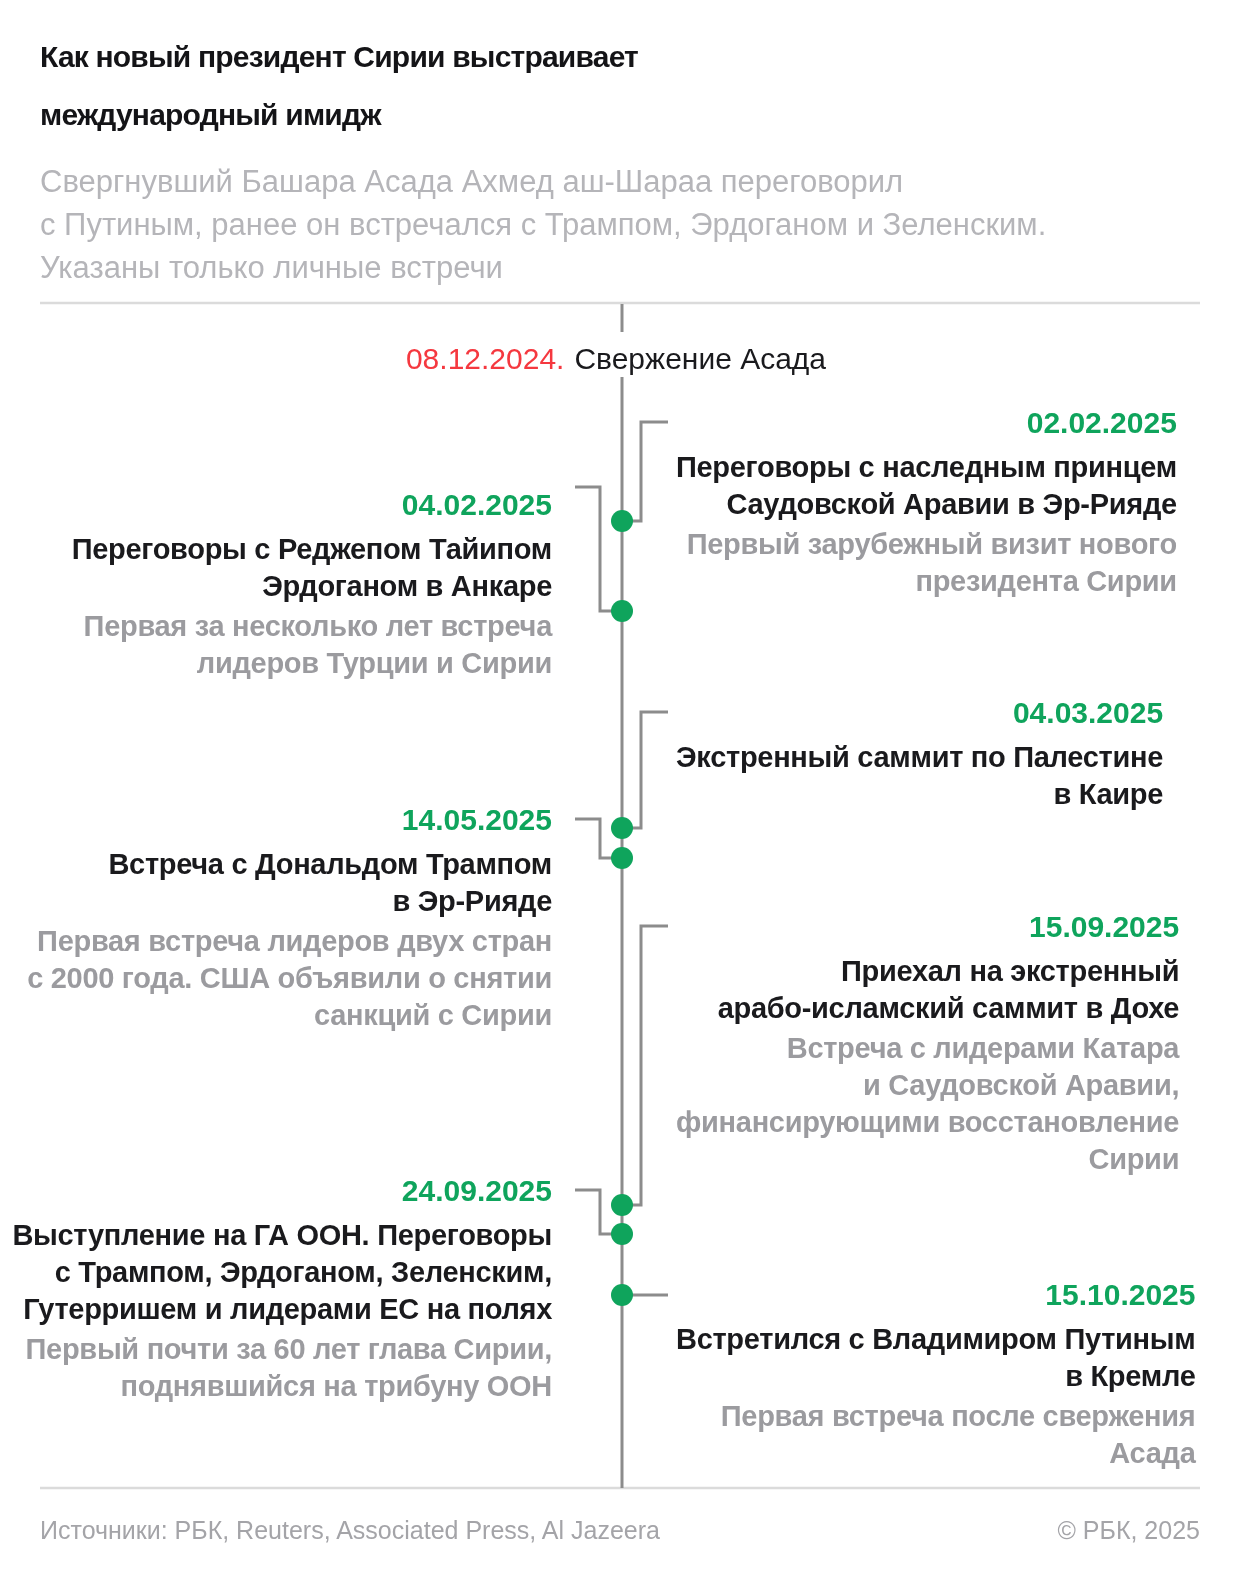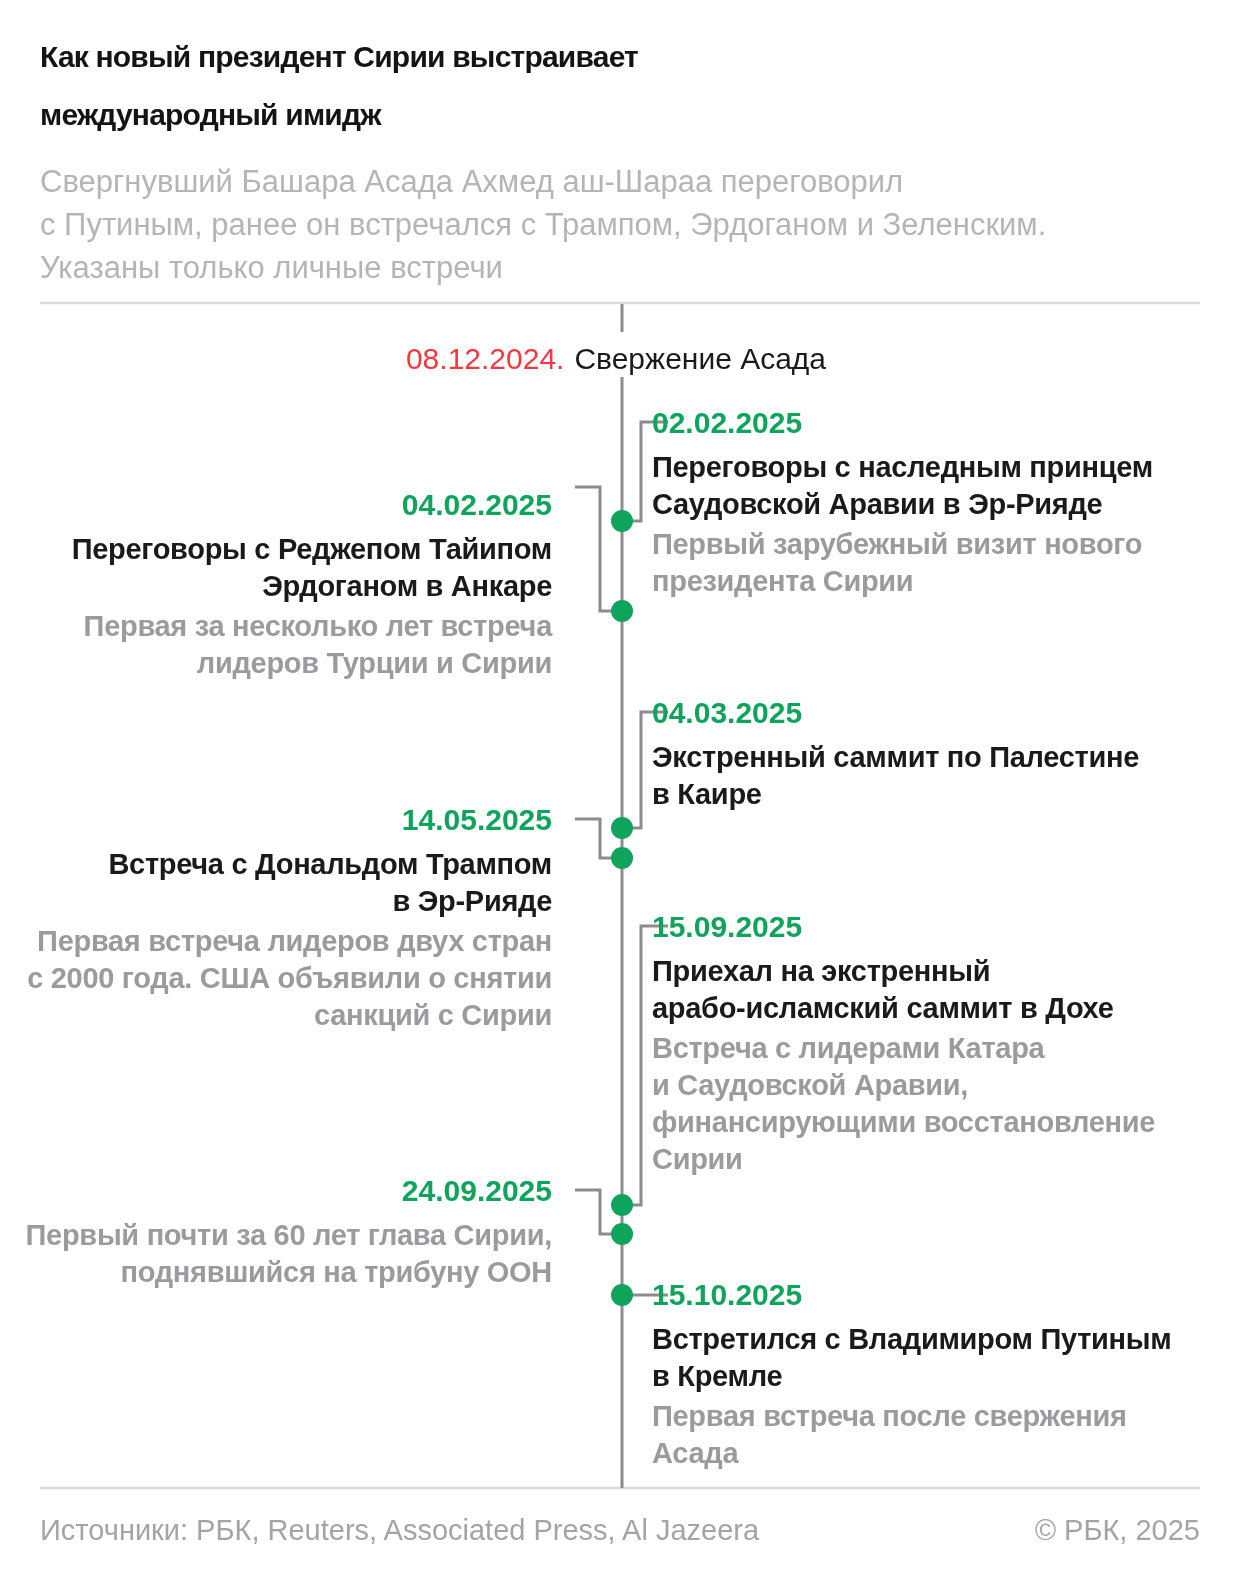--- a/index.html
+++ b/index.html
@@ -55,21 +55,21 @@
   }
   .origin-date { color: #f5383f; margin-right: 10px; }
   .origin-label { color: #1a1a1d; }
   .event {
     position: absolute;
     z-index: 2;
     font-size: 29px;
     line-height: 37px;
     letter-spacing: -0.3px;
   }
-  .event.right { left: 652px; max-width: 548px; text-align: left; }
+  .event.right { left: 676px; max-width: 548px; text-align: right; }
   .event.left  { right: 689px; max-width: 548px; text-align: right; }
   .event-date {
     font-size: 30px;
     font-weight: bold;
     color: #0fa45c;
     margin-bottom: 8px;
     letter-spacing: 0;
   }
   .event-title {
     font-weight: bold;
@@ -81,21 +81,21 @@
     font-weight: bold;
     color: #9b9b9f;
     white-space: pre-line;
   }
   .footer-row {
     position: absolute;
     left: 40px; top: 1512px;
     width: 1160px;
     display: flex;
     justify-content: space-between;
-    font-size: 29px;
+    font-size: 25px;
     line-height: 37px;
     color: #a4a4a8;
     z-index: 2;
   }
 </style>
 </head>
 <body>
 
 <div class="canvas">
 
@@ -169,20 +169,23 @@
     <div class="event-title">Приехал на экстренный
 арабо-исламский саммит в Дохе</div>
     <div class="event-desc">Встреча с лидерами Катара
 и Саудовской Аравии,
 финансирующими восстановление
 Сирии</div>
   </div>
 
   <div class="event left" style="top:1172px">
     <div class="event-date">24.09.2025</div>
+    <div class="event-title">Выступление на ГА ООН. Переговоры
+с Трампом, Эрдоганом, Зеленским,
+Гутерришем и лидерами ЕС на полях</div>
     <div class="event-desc">Первый почти за 60 лет глава Сирии,
 поднявшийся на трибуну ООН</div>
   </div>
 
   <div class="event right" style="top:1276px">
     <div class="event-date">15.10.2025</div>
     <div class="event-title">Встретился с Владимиром Путиным
 в Кремле</div>
     <div class="event-desc">Первая встреча после свержения
 Асада</div>

